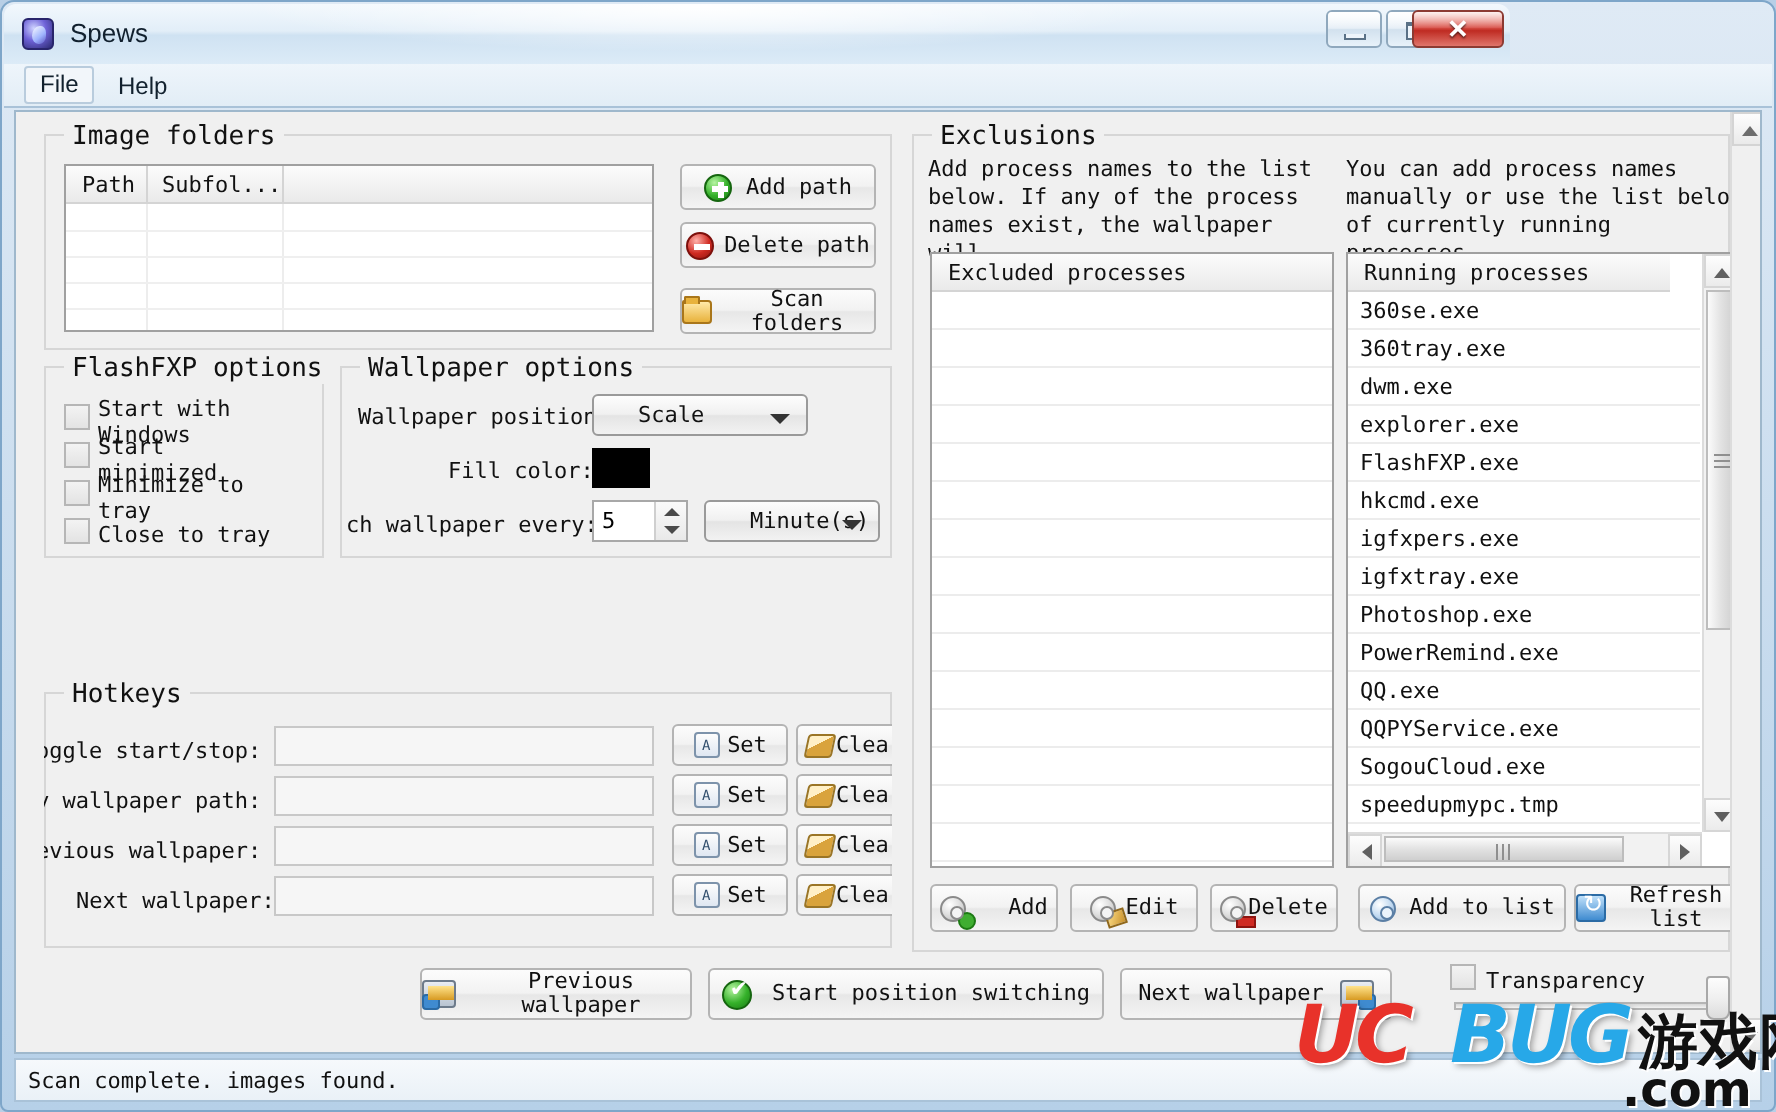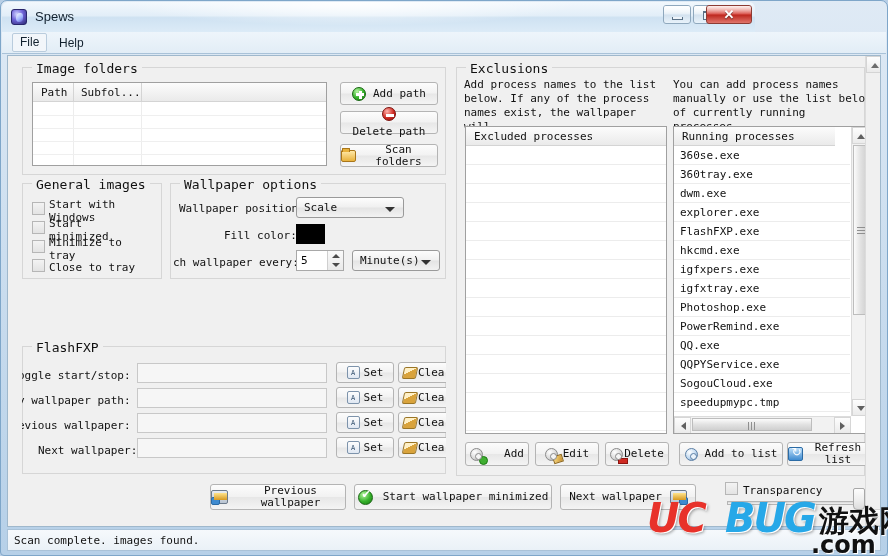--- a/index.html
+++ b/index.html
@@ -153,21 +153,21 @@
   .lhead .hc { position:absolute; top:3px; }
   .lrow { position:relative; height:19px; line-height:19px; padding-left:6px;
           border-bottom:1px solid #ececec; font-size:11px; color:#111; white-space:nowrap; }
 
   
   .combo {
     position:absolute; border:1px solid #9a9a9a; border-radius:3px;
     background:linear-gradient(180deg,#fdfdfd 0%,#f0f0f0 48%,#e4e4e4 52%,#f2f2f2 100%);
     font-size:11px; color:#111;
   }
-  .combo .cval { position:absolute; left:7px; top:3px; }
+  .combo .cval { position:absolute; left:22px; top:3px; }
   .combo .carr { position:absolute; right:8px; top:9px; width:0;height:0;
                  border-left:5px solid transparent; border-right:5px solid transparent;
                  border-top:5px solid #333; }
 
   .spin { position:absolute; border:1px solid #a8a8a8; background:#fff; }
   .spin .sv{ position:absolute; left:4px; top:3px; font-size:11px; }
   .spin .sbtns{ position:absolute; right:0; top:0; width:16px; height:100%;
                 background:linear-gradient(180deg,#fafafa,#e9e9e9); border-left:1px solid #cfcfcf; }
   .spin .sbtns i{ position:absolute; left:4px; width:0;height:0;
                   border-left:4px solid transparent; border-right:4px solid transparent; }
@@ -336,31 +336,31 @@
         <div style="position:absolute;left:0;top:26px;right:0;height:1px;background:#efefef;"></div>
         <div style="position:absolute;left:0;top:39px;right:0;height:1px;background:#efefef;"></div>
         <div style="position:absolute;left:0;top:52px;right:0;height:1px;background:#efefef;"></div>
       </div>
     </div>
 
     <div class="btn" style="left:332px; top:26px; width:98px; height:23px; gap:7px;">
       <span class="ico ico-green"></span>
       <span>Add path</span>
     </div>
-    <div class="btn" style="left:332px; top:55px; width:98px; height:23px; gap:5px;flex-direction:column;">
+    <div class="btn" style="left:332px; top:55px; width:98px; height:23px; gap:5px;">
       <span class="ico ico-red"></span>
       <span>Delete path</span>
     </div>
     <div class="btn" style="left:332px; top:88px; width:98px; height:23px; gap:4px;">
       <span class="ico ico-folder"></span>
       <span>Scan folders</span>
     </div>
 
     <div class="group" style="left:14px; top:127px; width:140px; height:96px;">
-      <div class="gtitle">General images</div>
+      <div class="gtitle">FlashFXP options</div>
     </div>
     <div style="position:absolute;left:14px;top:134px;width:140px;height:89px;overflow:hidden;">
       <div class="cb" style="left:10px; top:12px;"></div>
       <div class="lbl" style="left:27px; top:8px; width:92px; white-space:normal; line-height:13px;">Start with Windows</div>
 
       <div class="cb" style="left:10px; top:31px;"></div>
       <div class="lbl" style="left:27px; top:27px; width:92px; white-space:normal; line-height:13px;">Start minimized</div>
 
       <div class="cb" style="left:10px; top:50px;"></div>
       <div class="lbl" style="left:27px; top:46px; width:92px; white-space:normal; line-height:13px;">Minimize to tray</div>
@@ -391,21 +391,21 @@
         </span>
       </div>
       <div class="combo" style="left:182px; top:66px; width:88px; height:21px;">
         <span class="cval">Minute(s)</span>
         <span class="carr"></span>
       </div>
 
     </div>
 
     <div class="group" style="left:14px; top:290px; width:424px; height:128px;">
-      <div class="gtitle">FlashFXP</div>
+      <div class="gtitle">Hotkeys</div>
     </div>
     <div style="position:absolute;left:14px;top:291px;width:424px;height:127px;overflow:hidden;">
 
       <div class="lbl" style="left:-4px; top:22px;">oggle start/stop:</div>
       <div class="txt" style="left:115px; top:16px; width:190px; height:20px;"></div>
       <div class="btn" style="left:314px; top:15px; width:58px; height:21px; gap:4px;">
         <span class="ico ico-key">A</span>
         <span>Set</span>
       </div>
       <div class="btn" style="left:376px; top:15px; width:58px; height:21px; gap:1px;">
@@ -547,21 +547,21 @@
       <span class="ico ico-refresh"></span>
       <span>Refresh list</span>
     </div>
 
     <div class="btn" style="left:202px; top:428px; width:136px; height:26px; gap:8px;">
       <span class="ico ico-monitor"></span>
       <span>Previous wallpaper</span>
     </div>
     <div class="btn" style="left:346px; top:428px; width:198px; height:26px; gap:10px;">
       <span class="ico ico-check"></span>
-      <span>Start wallpaper minimized</span>
+      <span>Start position switching</span>
     </div>
     <div class="btn" style="left:552px; top:428px; width:136px; height:26px; gap:8px;">
       <span>Next wallpaper</span>
       <span class="ico ico-monitor right"></span>
     </div>
 
     <div class="cb" style="left:717px; top:426px;"></div>
     <div class="lbl" style="left:735px; top:428px;">Transparency</div>
 
     <div id="client-scroll">

